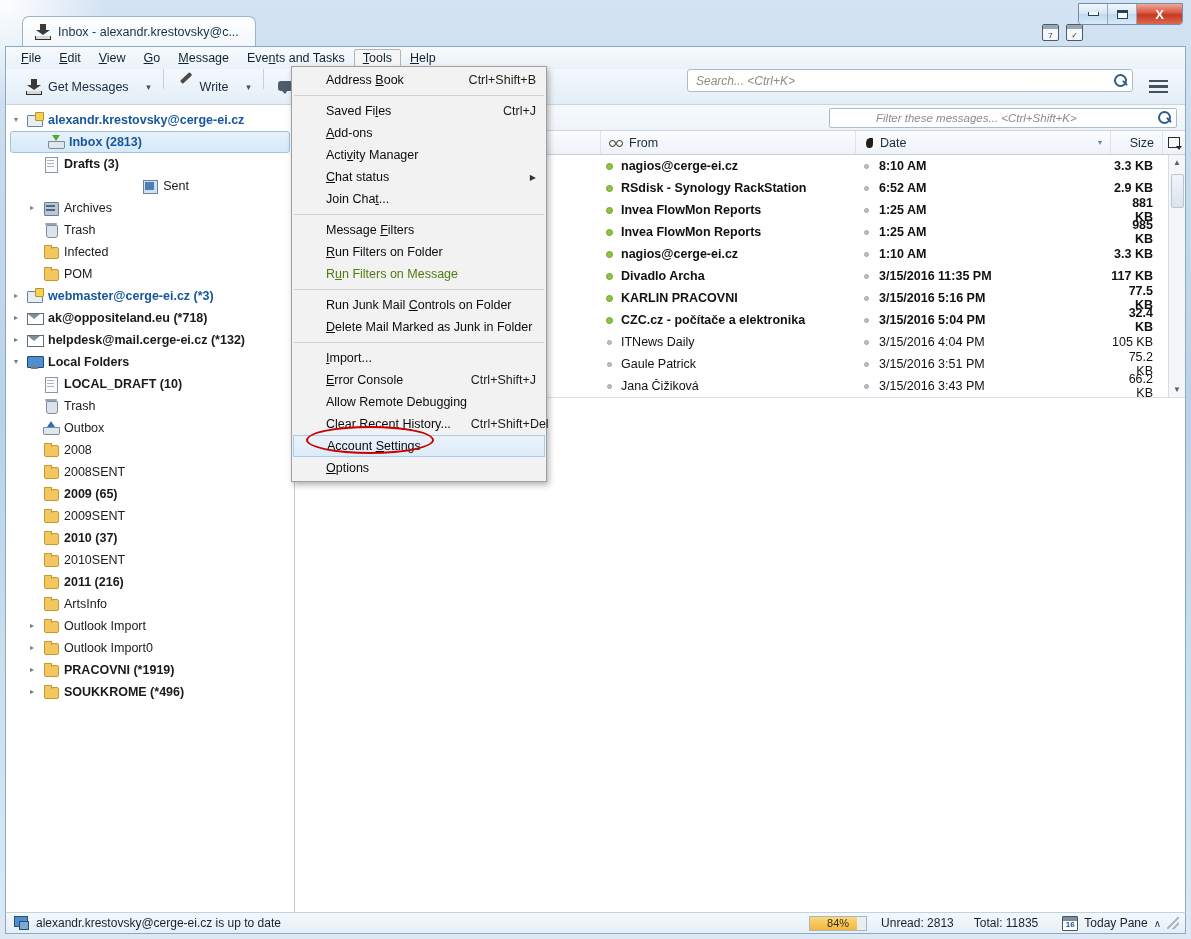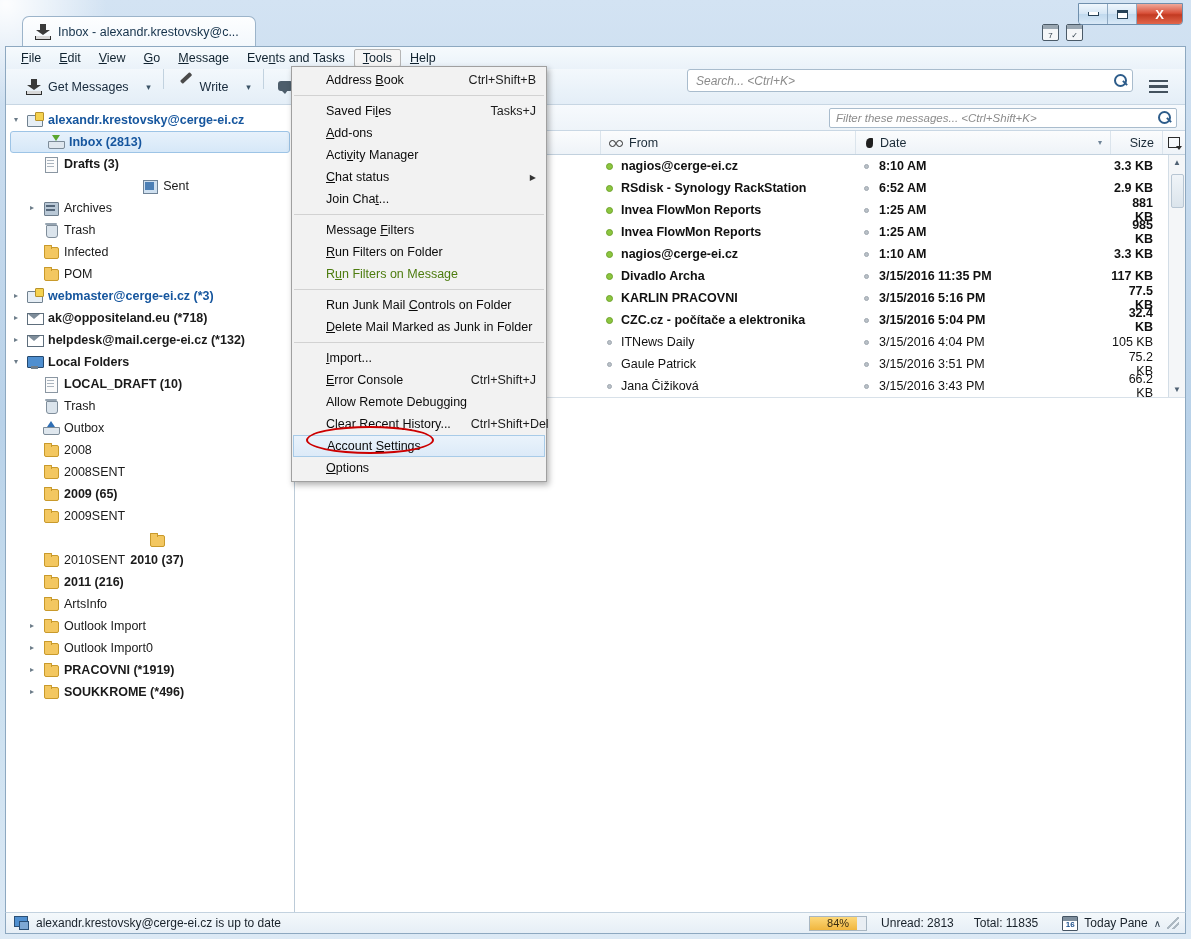--- a/index.html
+++ b/index.html
@@ -175,21 +175,21 @@
   #quickfilter {
     height:26px; display:flex; align-items:center; gap:14px; padding:0 8px;
     background: linear-gradient(180deg,#f7fafd 0%, #eef4f9 100%);
     border-bottom:1px solid #c9d7e4; font-size:12.5px; color:#1d2b36; white-space:nowrap;
   }
   .qf-item { display:flex; align-items:center; gap:4px; }
   #qf-filterbox {
     margin-left:auto; width:348px; height:20px; display:flex; align-items:center;
     background:#fff; border:1px solid #a9bccd; border-radius:2px; padding:0 4px 0 6px;
   }
-  #qf-filterbox .ph { flex:1; font-style:italic; color:#8b8b8b; font-size:11.5px; }
+  #qf-filterbox .ph { flex:1; font-style:italic; color:#8b8b8b; font-size:11.5px;margin-left:40px; }
 
   
   #col-headers {
     height:24px; display:flex; align-items:center;
     background: linear-gradient(180deg,#fbfcfd 0%, #eef3f8 100%);
     border-bottom:1px solid #c2d1de; font-size:12.5px; color:#1b2b38;
   }
   .col-h { display:flex; align-items:center; gap:6px; padding:0 8px; height:100%;
            border-right:1px solid #dbe4ec; white-space:nowrap; }
   .col-h.subject { width:306px; flex:none; }
@@ -476,21 +476,21 @@
           <div class="folder-row" style="padding-left: 20px;">
             <span class="twisty"></span>
             <span class="fi fi-folder"></span>
             <span class="f-label bold">2009 (65)</span>
           </div>
           <div class="folder-row" style="padding-left: 20px;">
             <span class="twisty"></span>
             <span class="fi fi-folder"></span>
             <span class="f-label ">2009SENT</span>
           </div>
-          <div class="folder-row" style="padding-left: 20px; flex-direction: column;">
+          <div class="folder-row" style="padding-left: 20px;">
             <span class="twisty"></span>
             <span class="fi fi-folder"></span>
             <span class="f-label bold">2010 (37)</span>
           </div>
           <div class="folder-row" style="padding-left: 20px;">
             <span class="twisty"></span>
             <span class="fi fi-folder"></span>
             <span class="f-label ">2010SENT</span>
           </div>
           <div class="folder-row" style="padding-left: 20px;">
@@ -744,21 +744,21 @@
   </div>
 
   <div id="tools-menu">
       <div class="mi">
         <span>Address <span class="mnem">B</span>ook</span>
         <span class="shortcut">Ctrl+Shift+B</span>
       </div>
       <div class="msep"></div>
       <div class="mi">
         <span>Saved Fi<span class="mnem">l</span>es</span>
-        <span class="shortcut">Tasks+J</span>
+        <span class="shortcut">Ctrl+J</span>
       </div>
       <div class="mi">
         <span><span class="mnem">A</span>dd-ons</span>
       </div>
       <div class="mi">
         <span>Acti<span class="mnem">v</span>ity Manager</span>
       </div>
       <div class="mi">
         <span><span class="mnem">C</span>hat status</span>
         <span class="submenu-arrow">▶</span>

